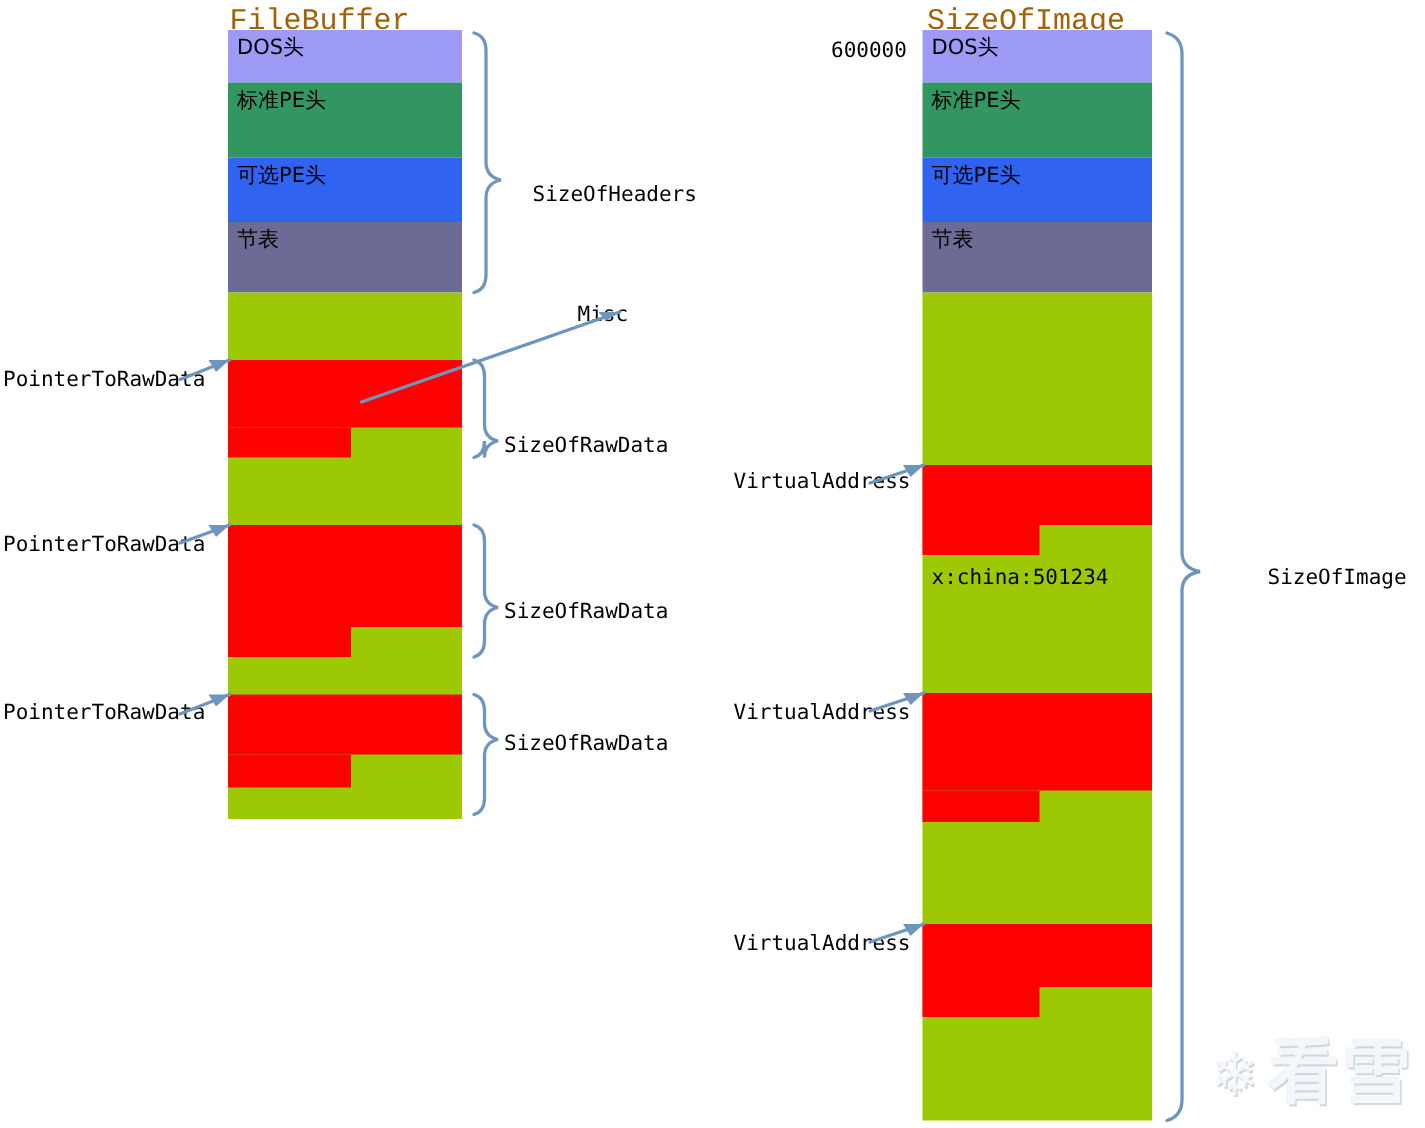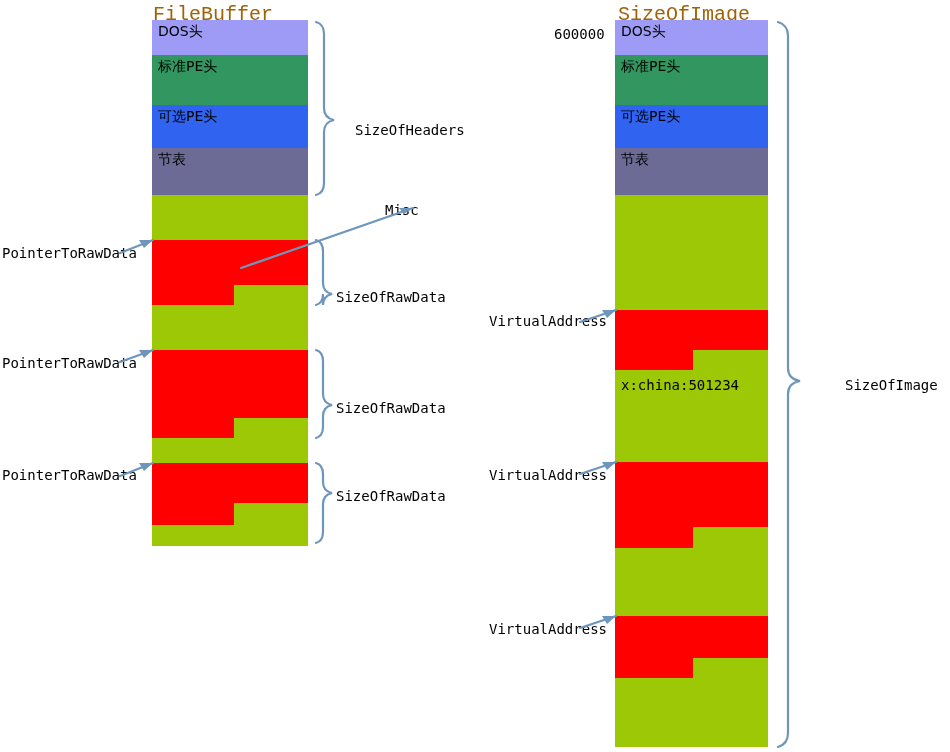--- a/index.html
+++ b/index.html
@@ -177,14 +177,18 @@
       <path d="M616,310 L602,310 L607,318 Z" fill="#6e96bd" stroke="none"></path>
 
       <line x1="580" y1="474" x2="616" y2="462"></line>
       <path d="M616,462 L602,462 L607,470 Z" fill="#6e96bd" stroke="none"></path>
 
       <line x1="580" y1="628" x2="616" y2="616"></line>
       <path d="M616,616 L602,616 L607,624 Z" fill="#6e96bd" stroke="none"></path>
     </g>
   </svg>
 
+  <div class="wm">
+    <span style="display:inline-block; vertical-align:middle; font-size:44px; color:#f2f6fa; text-shadow:1px 1px 0 #c8d4de, -1px -1px 0 #ffffff;">❄</span>
+    <span class="wm-text" style="vertical-align:middle;">看雪</span>
+  </div>
 
 </div>
 
 </body></html>

